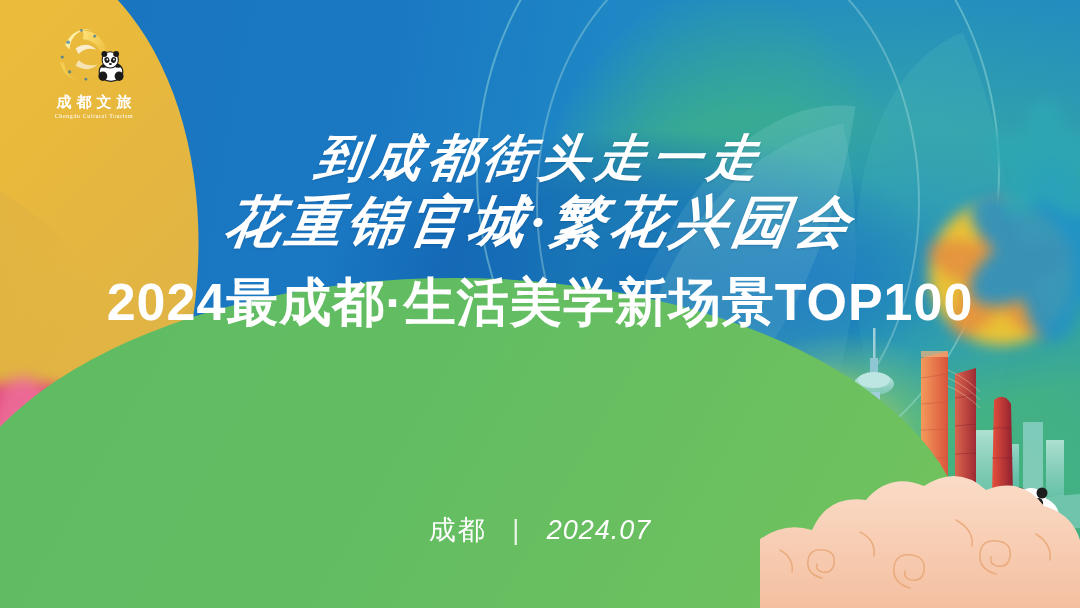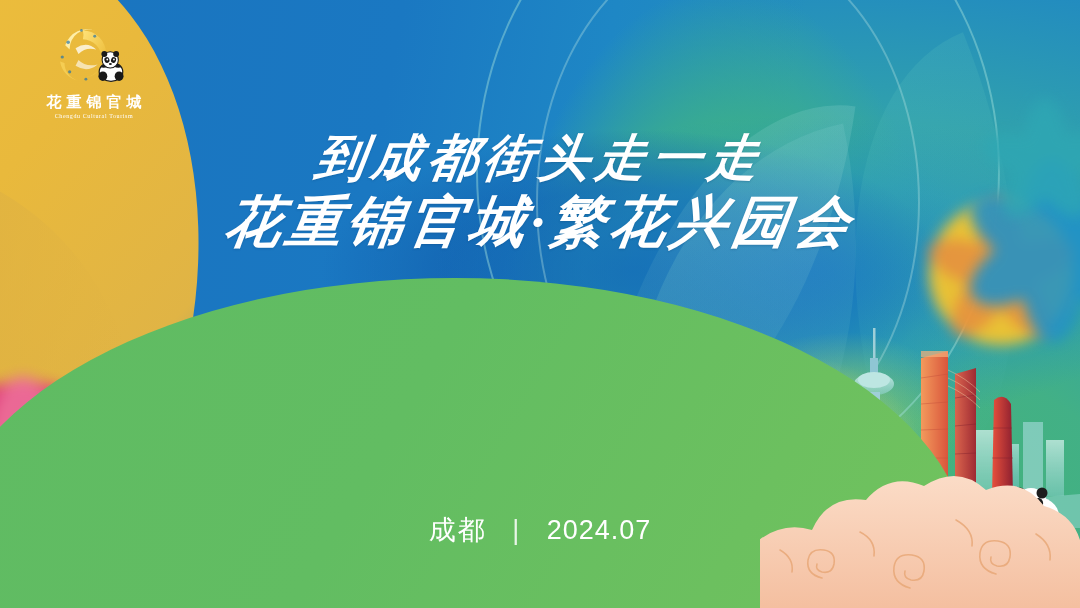--- a/index.html
+++ b/index.html
@@ -218,21 +218,21 @@
     color: #ffffff;
     font-size: 27px;
     letter-spacing: 2px;
   }
   .footer .sep {
     display: inline-block;
     margin: 0 16px;
     color: rgba(255,255,255,.85);
     font-weight: 300;
   }
-  .footer .date { letter-spacing: 1px; }
+  .footer .date { letter-spacing: 1px; font-style: italic; }
 
   
   .city { position: absolute; right: 0; bottom: 0; width: 300px; height: 290px; z-index: 20; }
   .clouds { position: absolute; right: 0; bottom: 0; width: 320px; height: 180px; z-index: 25; }
   .green-hill {
     position: absolute;
     left: -60px; bottom: -230px;
     width: 1030px; height: 560px;
     border-radius: 50%;
     background: linear-gradient(120deg, #5fbb63 0%, #62bd62 40%, #6cc05f 70%, #74c45d 100%);
@@ -598,27 +598,28 @@
           <circle cx="-9" cy="-14" r="4" fill="#1a1a1a"></circle>
           <circle cx="7" cy="-14" r="4" fill="#1a1a1a"></circle>
           <ellipse cx="-5.5" cy="-6" rx="3.4" ry="4" fill="#1a1a1a" transform="rotate(-18 -5.5 -6)"></ellipse>
           <ellipse cx="3.5" cy="-6" rx="3.4" ry="4" fill="#1a1a1a" transform="rotate(18 3.5 -6)"></ellipse>
           <circle cx="-5" cy="-6.6" r="1.2" fill="#ffffff"></circle>
           <circle cx="4" cy="-6.6" r="1.2" fill="#ffffff"></circle>
           <ellipse cx="-0.8" cy="-0.6" rx="2" ry="1.4" fill="#1a1a1a"></ellipse>
         </g>
       </svg>
     </div>
-    <div class="logo-zh">花重锦官城</div>
+    <div class="logo-zh">成都文旅</div>
     <div class="logo-en">Chengdu Cultural Tourism</div>
   </div>
 
   <div class="headline">
     <div class="calli calli-1">到成都街头走一走</div>
     <div class="calli calli-2">花重锦官城·繁花兴园会</div>
+    <div class="title-main">2024最成都·生活美学新场景TOP100</div>
   </div>
 
   <div class="footer">
     <span>成都</span>
     <span class="sep">|</span>
     <span class="date">2024.07</span>
   </div>
 
 </div>
 

